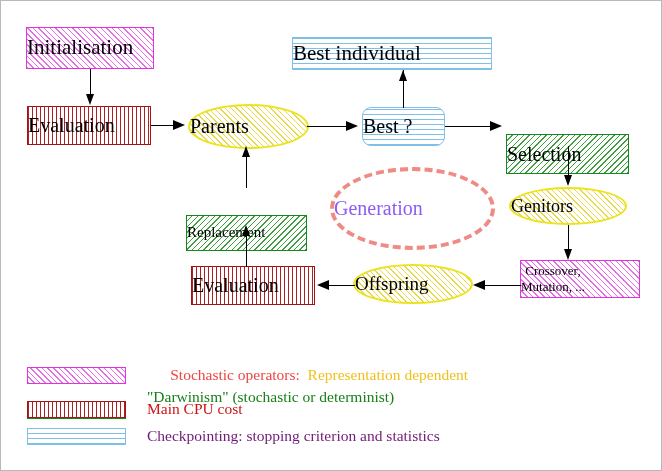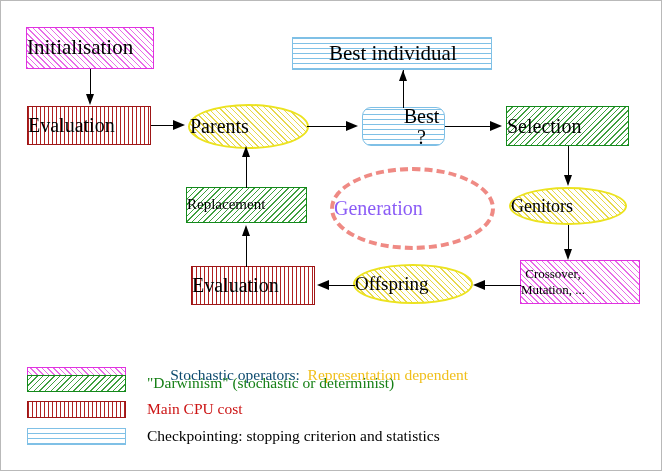--- a/index.html
+++ b/index.html
@@ -36,37 +36,37 @@
         #ffffff 1px, #ffffff 4px);
     border: 1.5px solid #e032e0;
   }
   .fill-green {
     background-color: #ffffff;
     background-image: repeating-linear-gradient(
         -45deg,
         #3f9f3f 0px, #3f9f3f 1px,
         #ffffff 1px, #ffffff 4px);
     border: 1.5px solid #13891b;
+    margin-top: 28px;
   }
   .fill-red {
     background-color: #ffffff;
     background-image: repeating-linear-gradient(
         90deg,
         #b02020 0px, #b02020 1px,
         #ffffff 1px, #ffffff 4px);
     border: 1.5px solid #9d1616;
   }
   .fill-blue {
     background-color: #ffffff;
     background-image: repeating-linear-gradient(
         0deg,
         #7fc0e6 0px, #7fc0e6 1px,
         #ffffff 1px, #ffffff 5px);
     border: 1.5px solid #7fc0e6;
-    padding-left: 36px;
   }
   .fill-yellow {
     background-color: #ffffff;
     background-image: repeating-linear-gradient(
         45deg,
         #e8d84a 0px, #e8d84a 1px,
         #ffffff 1px, #ffffff 4px);
     border: 2px solid #ece31f;
   }
   .rounded { border-radius: 9px; }
@@ -120,25 +120,25 @@
     width: 99px;
     height: 17px;
     box-sizing: border-box;
     flex: none;
   }
   .legend-text {
     margin-left: 21px;
     font-size: 15.5px;
     white-space: pre;
   }
-  .t-magenta { color: #0c4a6e; }
+  .t-magenta { color: #ef4444; }
   .t-gold    { color: #f0bf1a; }
   .t-green   { color: #178017; }
   .t-red     { color: #cc1414; }
-  .t-blue    { color: #000000; }
+  .t-blue    { color: #701a75; }
 </style>
 </head>
 <body>
 
 <div id="canvas">
 
   <div class="node fill-magenta" style="left:25px; top:26px; width:128px; height:42px; font-size:21px;">
     <span>Initialisation</span>
   </div>
 
@@ -159,21 +159,21 @@
   </div>
 
   <div class="node fill-green" style="left:505px; top:105px; width:123px; height:40px; font-size:20px;">
     <span>Selection</span>
   </div>
 
   <div class="node fill-yellow ellipse" style="left:508px; top:186px; width:118px; height:38px; font-size:18px;">
     <span>Genitors</span>
   </div>
 
-  <div class="node fill-magenta" style="left:519px; top:259px; width:120px; height:44px; font-size:13px; line-height:1.25;">
+  <div class="node fill-magenta" style="left:519px; top:259px; width:120px; height:38px; font-size:13px; line-height:1.25;">
     <span>Crossover,
 Mutation, ...</span>
   </div>
 
   <div class="node fill-yellow ellipse" style="left:352px; top:263px; width:120px; height:40px; font-size:19px;">
     <span>Offspring</span>
   </div>
 
   <div class="node fill-red" style="left:190px; top:265px; width:124px; height:39px; font-size:20px;">
     <span>Evaluation</span>

